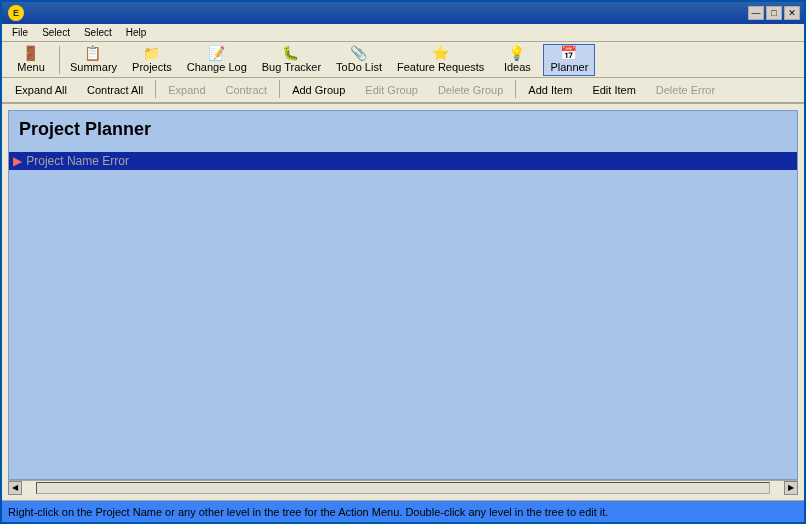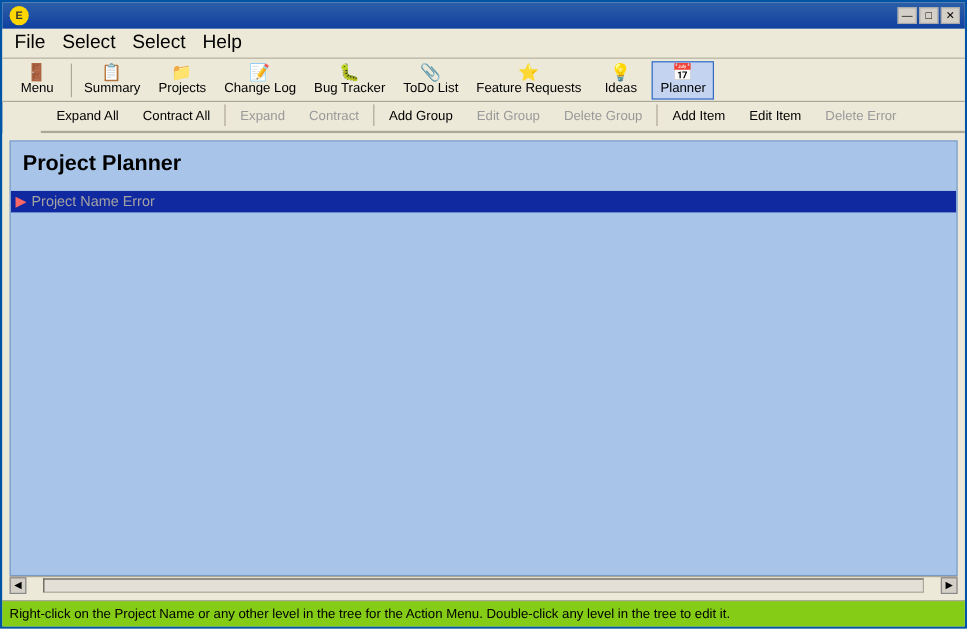--- a/index.html
+++ b/index.html
@@ -75,21 +75,21 @@
       background: #ece9d8;
       display: flex;
       padding: 2px 4px;
       gap: 2px;
       border-bottom: 1px solid #aca899;
       flex-shrink: 0;
     }
     .menu-item {
       padding: 1px 6px;
       cursor: pointer;
-      font-size: 16px;
+      font-size: 10px;
       color: #000;
     }
 
     
     .toolbar {
       background: #ece9d8;
       display: flex;
       align-items: center;
       padding: 2px 4px;
       gap: 1px;
@@ -130,21 +130,20 @@
     
     .toolbar2 {
       background: #ece9d8;
       display: flex;
       align-items: flex-start;
       padding: 2px 4px;
       gap: 2px;
       border-bottom: 2px solid #aca899;
       flex-shrink: 0;
       height: 26px;
-      margin-left: 32px;
     }
     .toolbar2-btn {
       padding: 1px 8px;
       border: 1px solid transparent;
       background: transparent;
       cursor: pointer;
       font-size: 11px;
       color: #000;
       height: 20px;
     }
@@ -240,21 +239,21 @@
       display: flex;
       align-items: center;
       justify-content: center;
       font-size: 8px;
       cursor: pointer;
     }
 
     
     .statusbar {
       height: 22px;
-      background: #84cc16;
+      background: #3b82f6;
       border-top: 1px solid #aca899;
       display: flex;
       align-items: center;
       padding: 0 6px;
       font-size: 11px;
       color: #000;
       flex-shrink: 0;
     }
 
     

